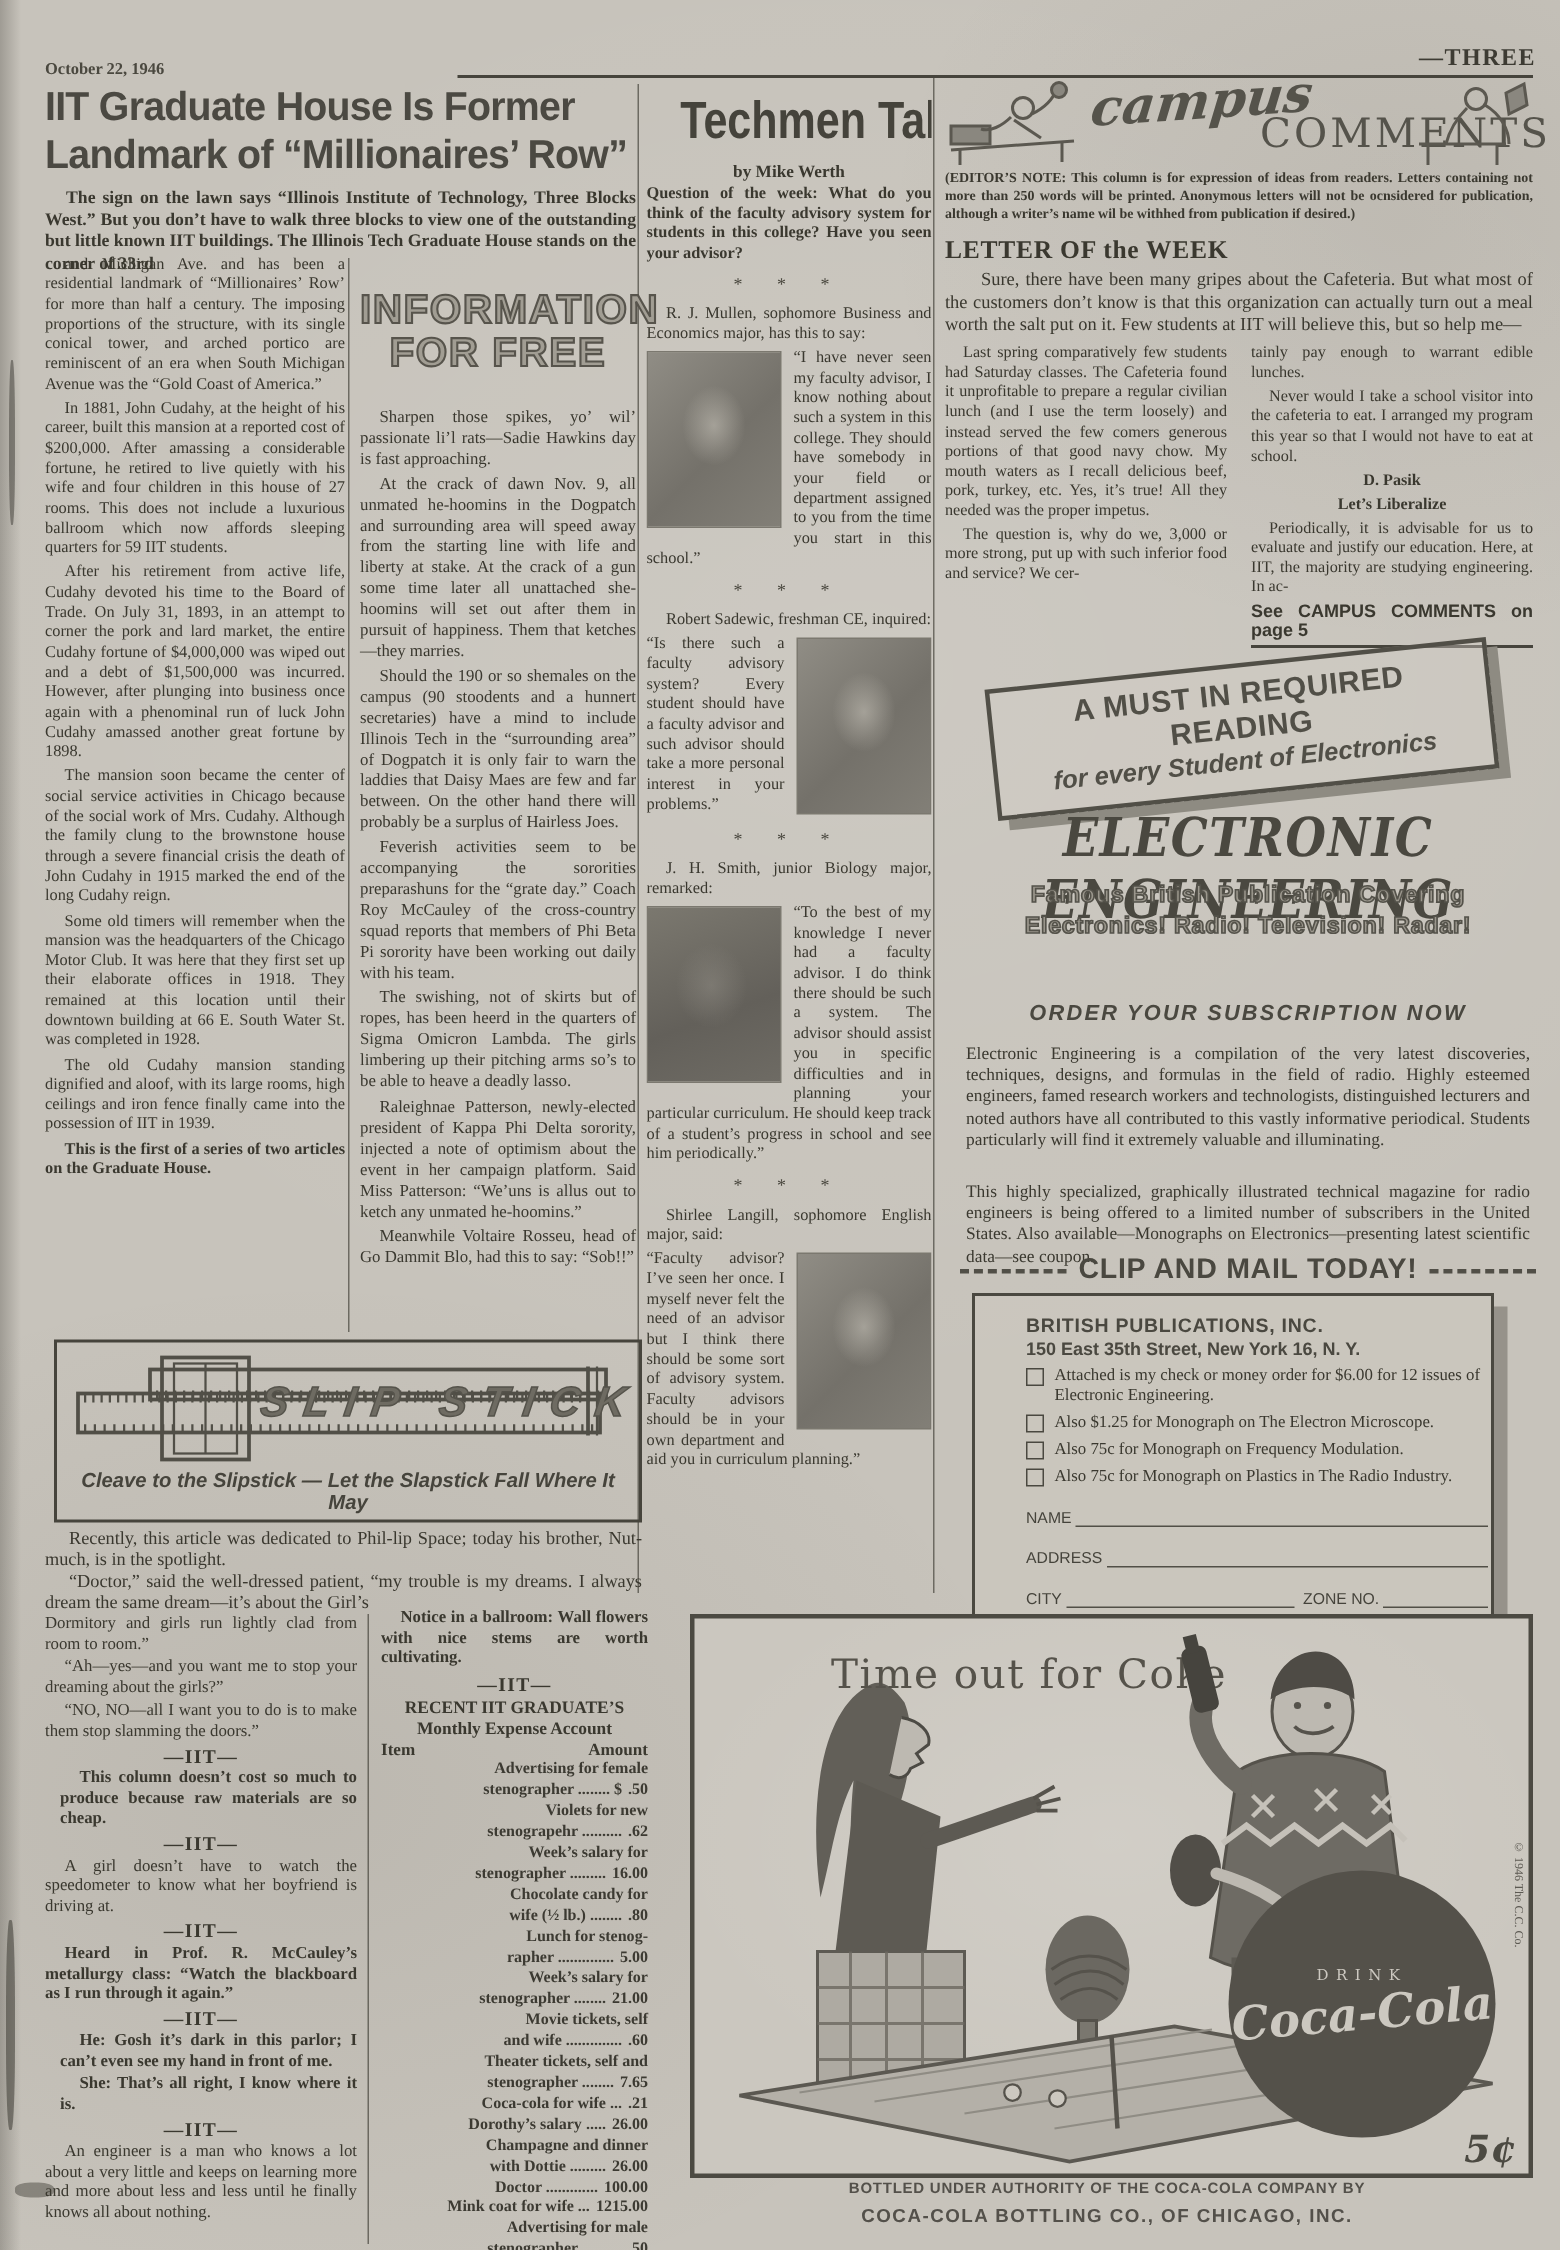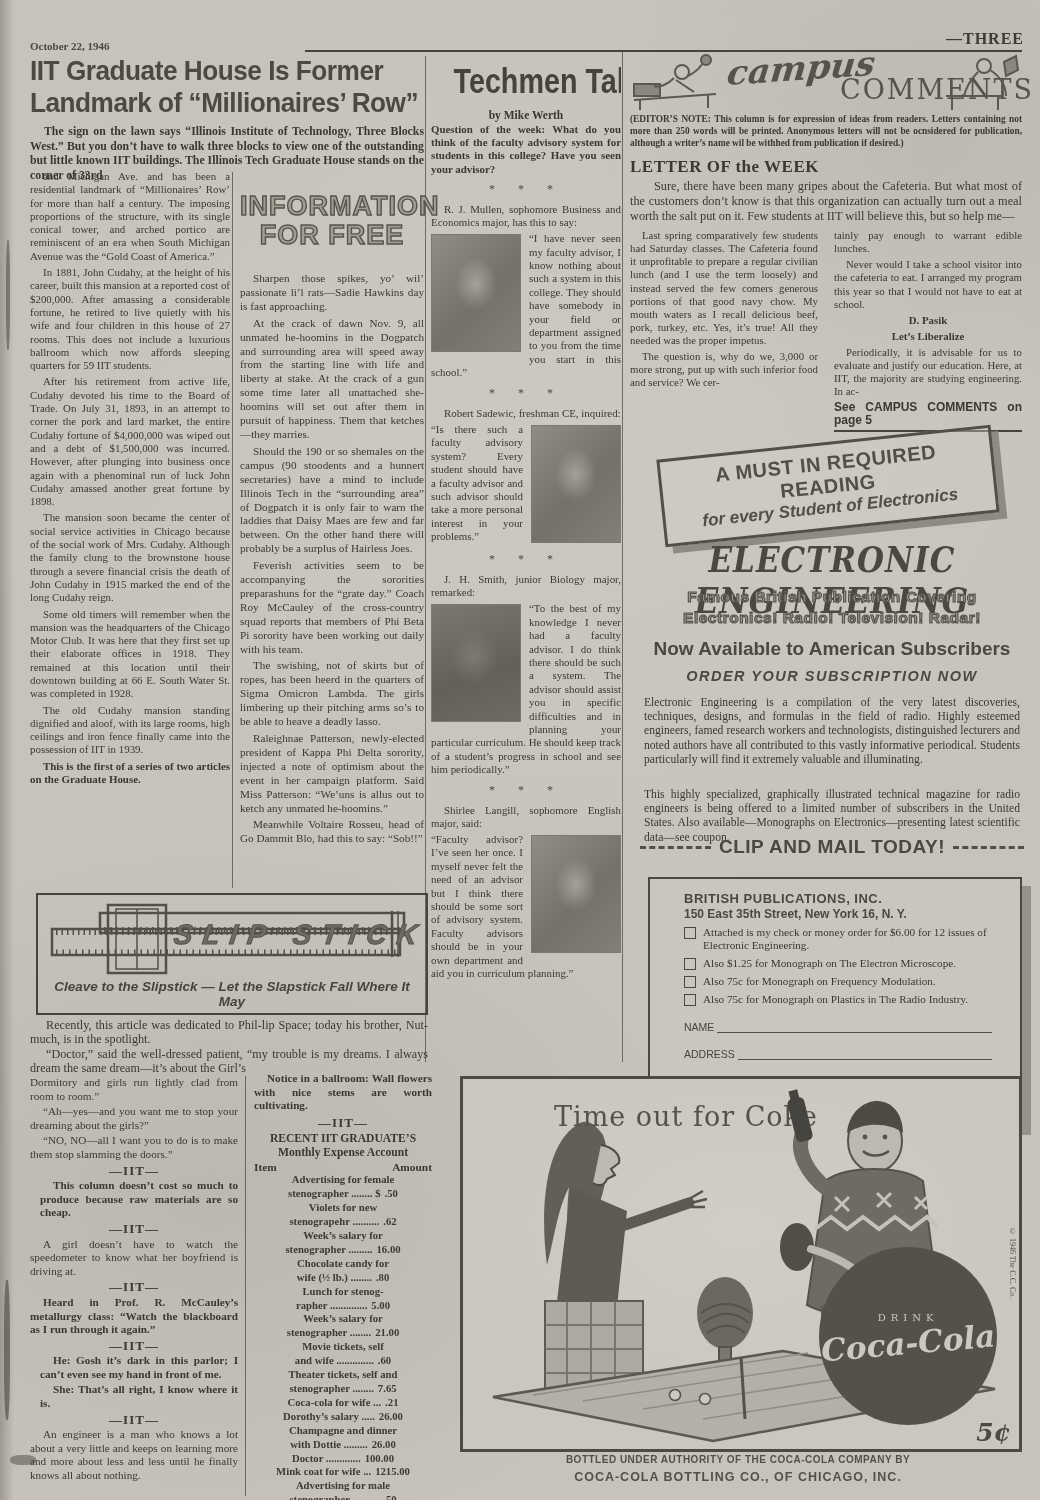--- a/index.html
+++ b/index.html
@@ -75,22 +75,22 @@
   .ee-fam{font-family:"Liberation Sans", sans-serif;font-weight:bold;font-size:15.5px;text-align:center;
     color:#9b978d;-webkit-text-stroke:1.1px #54524a;letter-spacing:.5px;}
   .ee-avail{font-family:"Liberation Sans", sans-serif;font-weight:bold;font-size:19px;text-align:center;color:#4a4840;}
   .ee-order{font-family:"Liberation Sans", sans-serif;font-weight:bold;font-style:italic;font-size:14.5px;
     text-align:center;letter-spacing:1.5px;color:#4a4840;}
   .ee-body{font-size:11.6px;line-height:14.2px;}
   .clip-row{display:flex;align-items:center;}
   .clip-dash{flex:1;border-top:3px dashed #514f47;}
   .clip-head{font-family:"Liberation Sans", sans-serif;font-weight:bold;font-size:19px;color:#4a4840;
     padding:0 8px;letter-spacing:.5px;white-space:nowrap;}
-  .coupon{border:2.5px solid #4a4840;box-shadow:9px 9px 0 0 #96928a;padding:12px 28px 10px 34px;position:relative;
-    background:rgba(208,204,196,.35);margin-top:15px;}
+  .coupon{border:2.5px solid #4a4840;box-shadow:9px 9px 0 0 #96928a;padding:12px 2px 10px 34px;position:relative;
+    background:rgba(208,204,196,.35);}
   .cp-co{font-family:"Liberation Sans", sans-serif;font-weight:bold;font-size:13px;color:#4a4840;letter-spacing:.5px;}
   .cp-ad{font-family:"Liberation Sans", sans-serif;font-weight:bold;font-size:12px;color:#4a4840;margin-top:1px;}
   .opt{display:flex;font-size:11.2px;line-height:12.8px;margin-top:5px;}
   .cb{flex:0 0 10px;width:10px;height:10px;border:1.4px solid #4a4840;margin:1px 7px 0 0;}
   .field{display:flex;align-items:flex-end;margin-top:15px;}
   .field .lab{font-family:"Liberation Sans", sans-serif;font-weight:normal;font-size:10.5px;color:#45433b;}
   .field .line{flex:1;border-bottom:1.4px solid #514f47;height:10px;margin-left:3px;}
   .coupon-num{position:absolute;left:9px;bottom:8px;font-weight:bold;font-size:18px;color:#3f3d35;}
 
   
@@ -102,21 +102,21 @@
 
   
   .jk-intro{font-size:12.2px;line-height:14.4px;}
   .jk-intro p{text-indent:16px;margin:0;}
   .jk{font-size:11.2px;line-height:13.6px;}
   .jk p{text-indent:13px;margin:0 0 2px 0;}
   .jk .b{font-weight:bold;}
   .divider{text-align:center;font-weight:bold;font-size:13px;letter-spacing:1px;margin:3px 0;text-indent:0 !important;}
   .exp-head{text-align:center;font-weight:bold;font-size:11.6px;line-height:14px;}
   .exp-cols{display:flex;justify-content:space-between;font-weight:bold;font-size:11.4px;margin-top:1px;}
-  .exp-row{display:flex;justify-content:center;font-weight:bold;font-size:10.7px;line-height:13.9px;color:#3c3a32;}
+  .exp-row{display:flex;justify-content:flex-end;font-weight:bold;font-size:10.7px;line-height:13.9px;color:#3c3a32;}
   .exp-row .amt{white-space:nowrap;padding-left:4px;}
 
   
   .coke{border:3px solid #4c4a42;background:#cbc7bf;
     background-image:radial-gradient(ellipse 400px 260px at 50% 40%, rgba(255,255,255,.12), rgba(0,0,0,0) 75%);}
   .coke-head{font-family:"DejaVu Serif", serif;font-size:27px;color:#55524a;letter-spacing:1px;}
   .coke-circle{position:absolute;right:22px;bottom:24px;width:178px;height:178px;border-radius:50%;
     background:#54514a;display:flex;flex-direction:column;align-items:center;justify-content:center;}
   .coke-drink{font-family:"DejaVu Serif", serif;font-size:10px;letter-spacing:5px;color:#ccc8c0;}
   .coke-logo{font-family:"DejaVu Serif", serif;font-style:italic;font-weight:bold;font-size:31px;color:#ccc8c0;
@@ -264,21 +264,20 @@
   </div>
 
   <div class="abs" style="left:640px;top:428px;width:384px;">
     <div class="banner abs" style="left:20px;top:14px;width:318px;">
       <div class="b1">A MUST IN REQUIRED READING</div>
       <div class="b2">for every Student of Electronics</div>
     </div>
     <div class="abs ee-title" style="left:0;top:116px;width:384px;">ELECTRONIC ENGINEERING</div>
     <div class="abs ee-fam" style="left:0;top:160px;width:384px;">Famous British Publication Covering</div>
     <div class="abs ee-fam" style="left:0;top:181px;width:384px;">Electronics! Radio! Television! Radar!</div>
-    <div class="abs ee-avail" style="left:0;top:210px;width:384px;">Now Available to American Subscribers</div>
     <div class="abs ee-order" style="left:0;top:240px;width:384px;">ORDER YOUR SUBSCRIPTION NOW</div>
     <div class="abs ee-body just" style="left:4px;top:268px;width:376px;">Electronic Engineering is a compilation of the very latest discoveries, techniques, designs, and formulas in the field of radio. Highly esteemed engineers, famed research workers and technologists, distinguished lecturers and noted authors have all contributed to this vastly informative periodical. Students particularly will find it extremely valuable and illuminating.</div>
     <div class="abs ee-body just" style="left:4px;top:360px;width:376px;">This highly specialized, graphically illustrated technical magazine for radio engineers is being offered to a limited number of subscribers in the United States. Also available—Monographs on Electronics—presenting latest scientific data—see coupon.</div>
 
     <div class="abs clip-row" style="left:0;top:408px;width:384px;">
       <div class="clip-dash"></div>
       <div class="clip-head">CLIP AND MAIL TODAY!</div>
       <div class="clip-dash"></div>
     </div>
 

